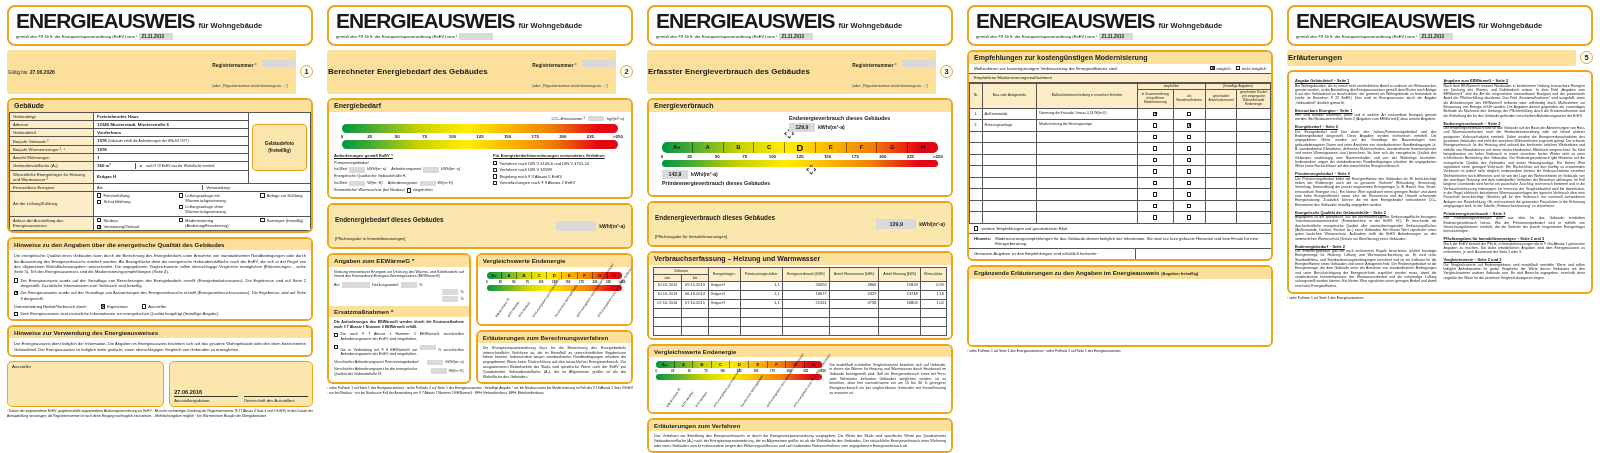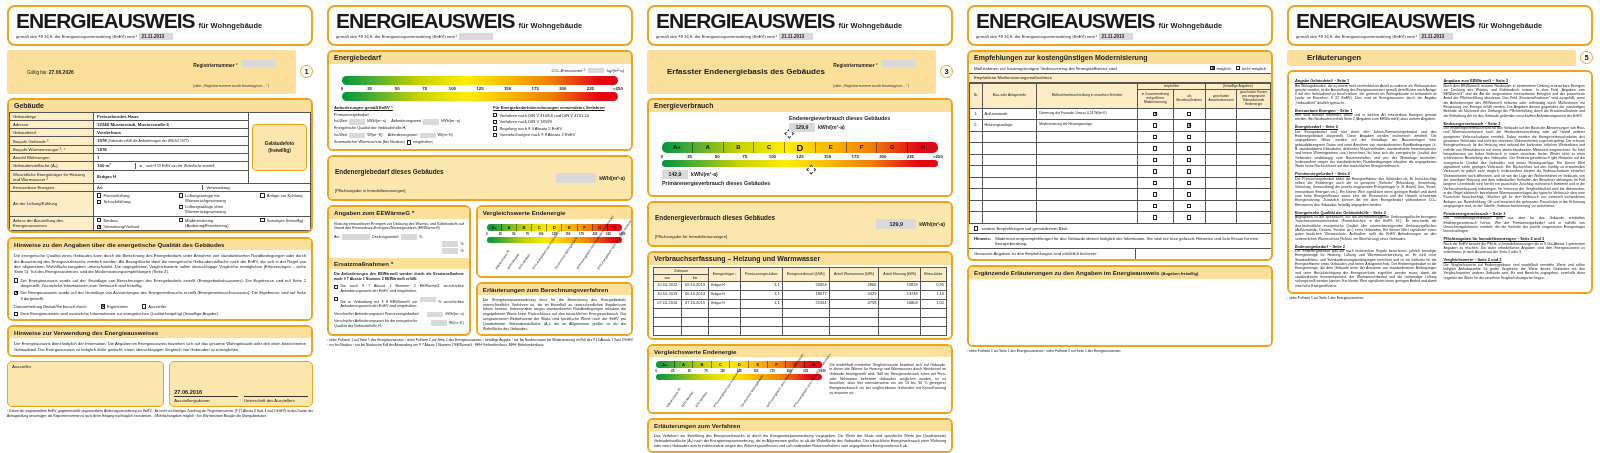--- a/index.html
+++ b/index.html
@@ -13,21 +13,21 @@
   
   .hd{border:2.5px solid var(--or);border-radius:8px;padding:3px 7px 4px;background:#fff}
   .h1row{display:flex;align-items:baseline;gap:4px}
   .h1{font-size:21px;font-weight:700;letter-spacing:-1px;line-height:1}
   .sub{font-size:7.5px;font-weight:700}
   .law{font-size:4.2px;margin-top:2px;display:flex;align-items:center;gap:2px;line-height:1.2}
   .gv{background:var(--gray);display:inline-block;min-width:34px;height:6.5px;padding:0.5px 2px;font-weight:700;font-size:4.6px;line-height:5.5px}
   .gv.sm{min-width:16px;height:5.5px}
   
   .bandrow{display:flex;align-items:center;gap:4px;margin-top:4px}
-  .band{flex:1;background:var(--band);border-radius:2px;padding:2px 20px;display:flex;justify-content:space-between;align-items:center;min-height:16px}
+  .band{flex:1;background:var(--band);border-radius:2px;padding:2px 1px;display:flex;justify-content:space-between;align-items:center;min-height:16px}
   .band .t{font-weight:700;font-size:8px}
   .band .tv{font-size:4.6px}
   .band .tv b{font-size:5px}
   .reg{line-height:1.25;text-align:left}
   .reg .rl{font-weight:700;font-size:4.8px;display:inline-block}
   .reg .rh{font-size:3.4px;color:#333}
   .pnum{flex:none;width:13px;height:13px;border:1.6px solid var(--or);border-radius:50%;display:flex;align-items:center;justify-content:center;font-weight:700;font-size:7.5px;background:#fff}
   
   .box{border:2px solid var(--or);border-radius:6px;margin-top:4px;overflow:hidden;background:#fff}
   .bh{background:var(--band);font-weight:700;font-size:7px;padding:2px 5px;line-height:1.15}
@@ -339,20 +339,31 @@
   <div class="pg">
     <div class="hd">
       <div class="h1row">
           <span class="h1">ENERGIEAUSWEIS</span>
           <span class="sub">für Wohngebäude</span>
         </div>
       <div class="law">
           <span>gemäß den §§ 16 ff. der Energieeinsparverordnung (EnEV) vom ¹</span>
           <span class="gv"></span>
         </div>
+    </div>
+    <div class="bandrow">
+      <div class="band">
+        <span class="t">Berechneter Energiebedarf des Gebäudes</span>
+        <span class="reg">
+          <span class="rl">Registriernummer ²</span>
+          <span class="gv"></span><br>
+          <span class="rh">(oder: „Registriernummer wurde beantragt am …“)</span>
+        </span>
+      </div>
+      <span class="pnum">2</span>
     </div>
 
     <div class="box">
       <div class="bh">Energiebedarf</div>
       <div class="bb">
         <div class="co2row">
           <span>CO₂-Emissionen ³</span>
             <span class="gv sm"></span>
             <span>kg/(m²·a)</span>
         </div>
@@ -538,21 +549,21 @@
           <span class="h1">ENERGIEAUSWEIS</span>
           <span class="sub">für Wohngebäude</span>
         </div>
       <div class="law">
           <span>gemäß den §§ 16 ff. der Energieeinsparverordnung (EnEV) vom ¹</span>
           <span class="gv">21.11.2013</span>
         </div>
     </div>
     <div class="bandrow">
       <div class="band">
-        <span class="t">Erfasster Endenergiebasis des Gebäudes</span>
+        <span class="t">Erfasster Energieverbrauch des Gebäudes</span>
         <span class="reg">
           <span class="rl">Registriernummer ²</span>
           <span class="gv"></span><br>
           <span class="rh">(oder: „Registriernummer wurde beantragt am …“)</span>
         </span>
       </div>
       <span class="pnum">3</span>
     </div>
 
     <div class="box">

